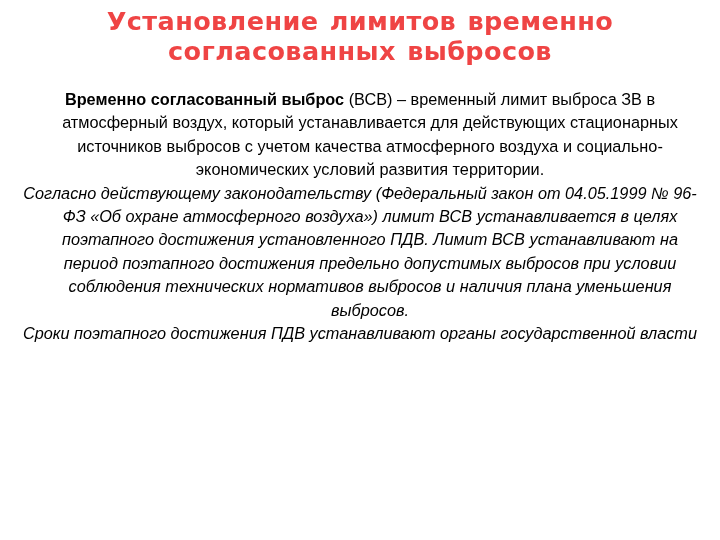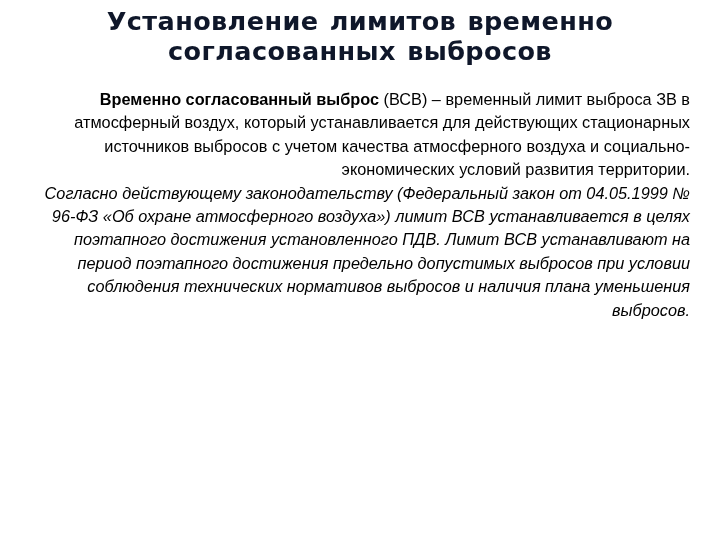--- a/index.html
+++ b/index.html
@@ -22,21 +22,21 @@
     box-sizing: border-box;
   }
 
   
   .slide-title {
     position: absolute;
     left: 8px;
     top: 6px;
     width: 704px;
     text-align: center;
-    color: #0f172a;
+    color: #ef4444;
     font-family: "DejaVu Sans", "Liberation Sans", sans-serif;
     font-weight: 700;
     font-size: 25.5px;
     line-height: 30px;
     letter-spacing: 0.4px;
     word-spacing: 2px;
     white-space: pre-line;
     -webkit-font-smoothing: none;
   }
 
@@ -45,24 +45,24 @@
     position: absolute;
     left: 22px;
     top: 88px;
     width: 676px;
     color: #000000;
     font-size: 16.3px;
     line-height: 23.4px;
   }
 
   .para {
-    margin: 0 8px 0 0;
+    margin: 0 0 0 0;
     padding-left: 20px;
     text-indent: -20px;
-    text-align: right;
+    text-align: center;
   }
 
   .para + .para {
     margin-top: 0px;
     font-style: italic;
   }
 
   .lead {
     font-weight: 700;
   }
@@ -78,16 +78,17 @@
 <div class="slide">
 
   <div class="slide-title">Установление лимитов временно согласованных выбросов</div>
 
   <div class="body-block">
 
     <p class="para"><span class="lead">Временно согласованный выброс</span><span class="run"> (ВСВ) – временный лимит выброса ЗВ в атмосферный воздух, который устанавливается для действующих стационарных источников выбросов с учетом качества атмосферного воздуха и социально-экономических условий развития территории.</span></p>
 
     <p class="para"><span class="lead"></span><span class="run">Согласно действующему законодательству (Федеральный закон от 04.05.1999 № 96-ФЗ «Об охране атмосферного воздуха») лимит ВСВ устанавливается в целях поэтапного достижения установленного ПДВ. Лимит ВСВ устанавливают на период поэтапного достижения предельно допустимых выбросов при условии соблюдения технических нормативов выбросов и наличия плана уменьшения выбросов.</span></p>
 
+    <p class="para"><span class="lead"></span><span class="run">Сроки поэтапного достижения ПДВ устанавливают органы государственной власти</span></p>
 
   </div>
 
 </div>
 
 </body></html>

